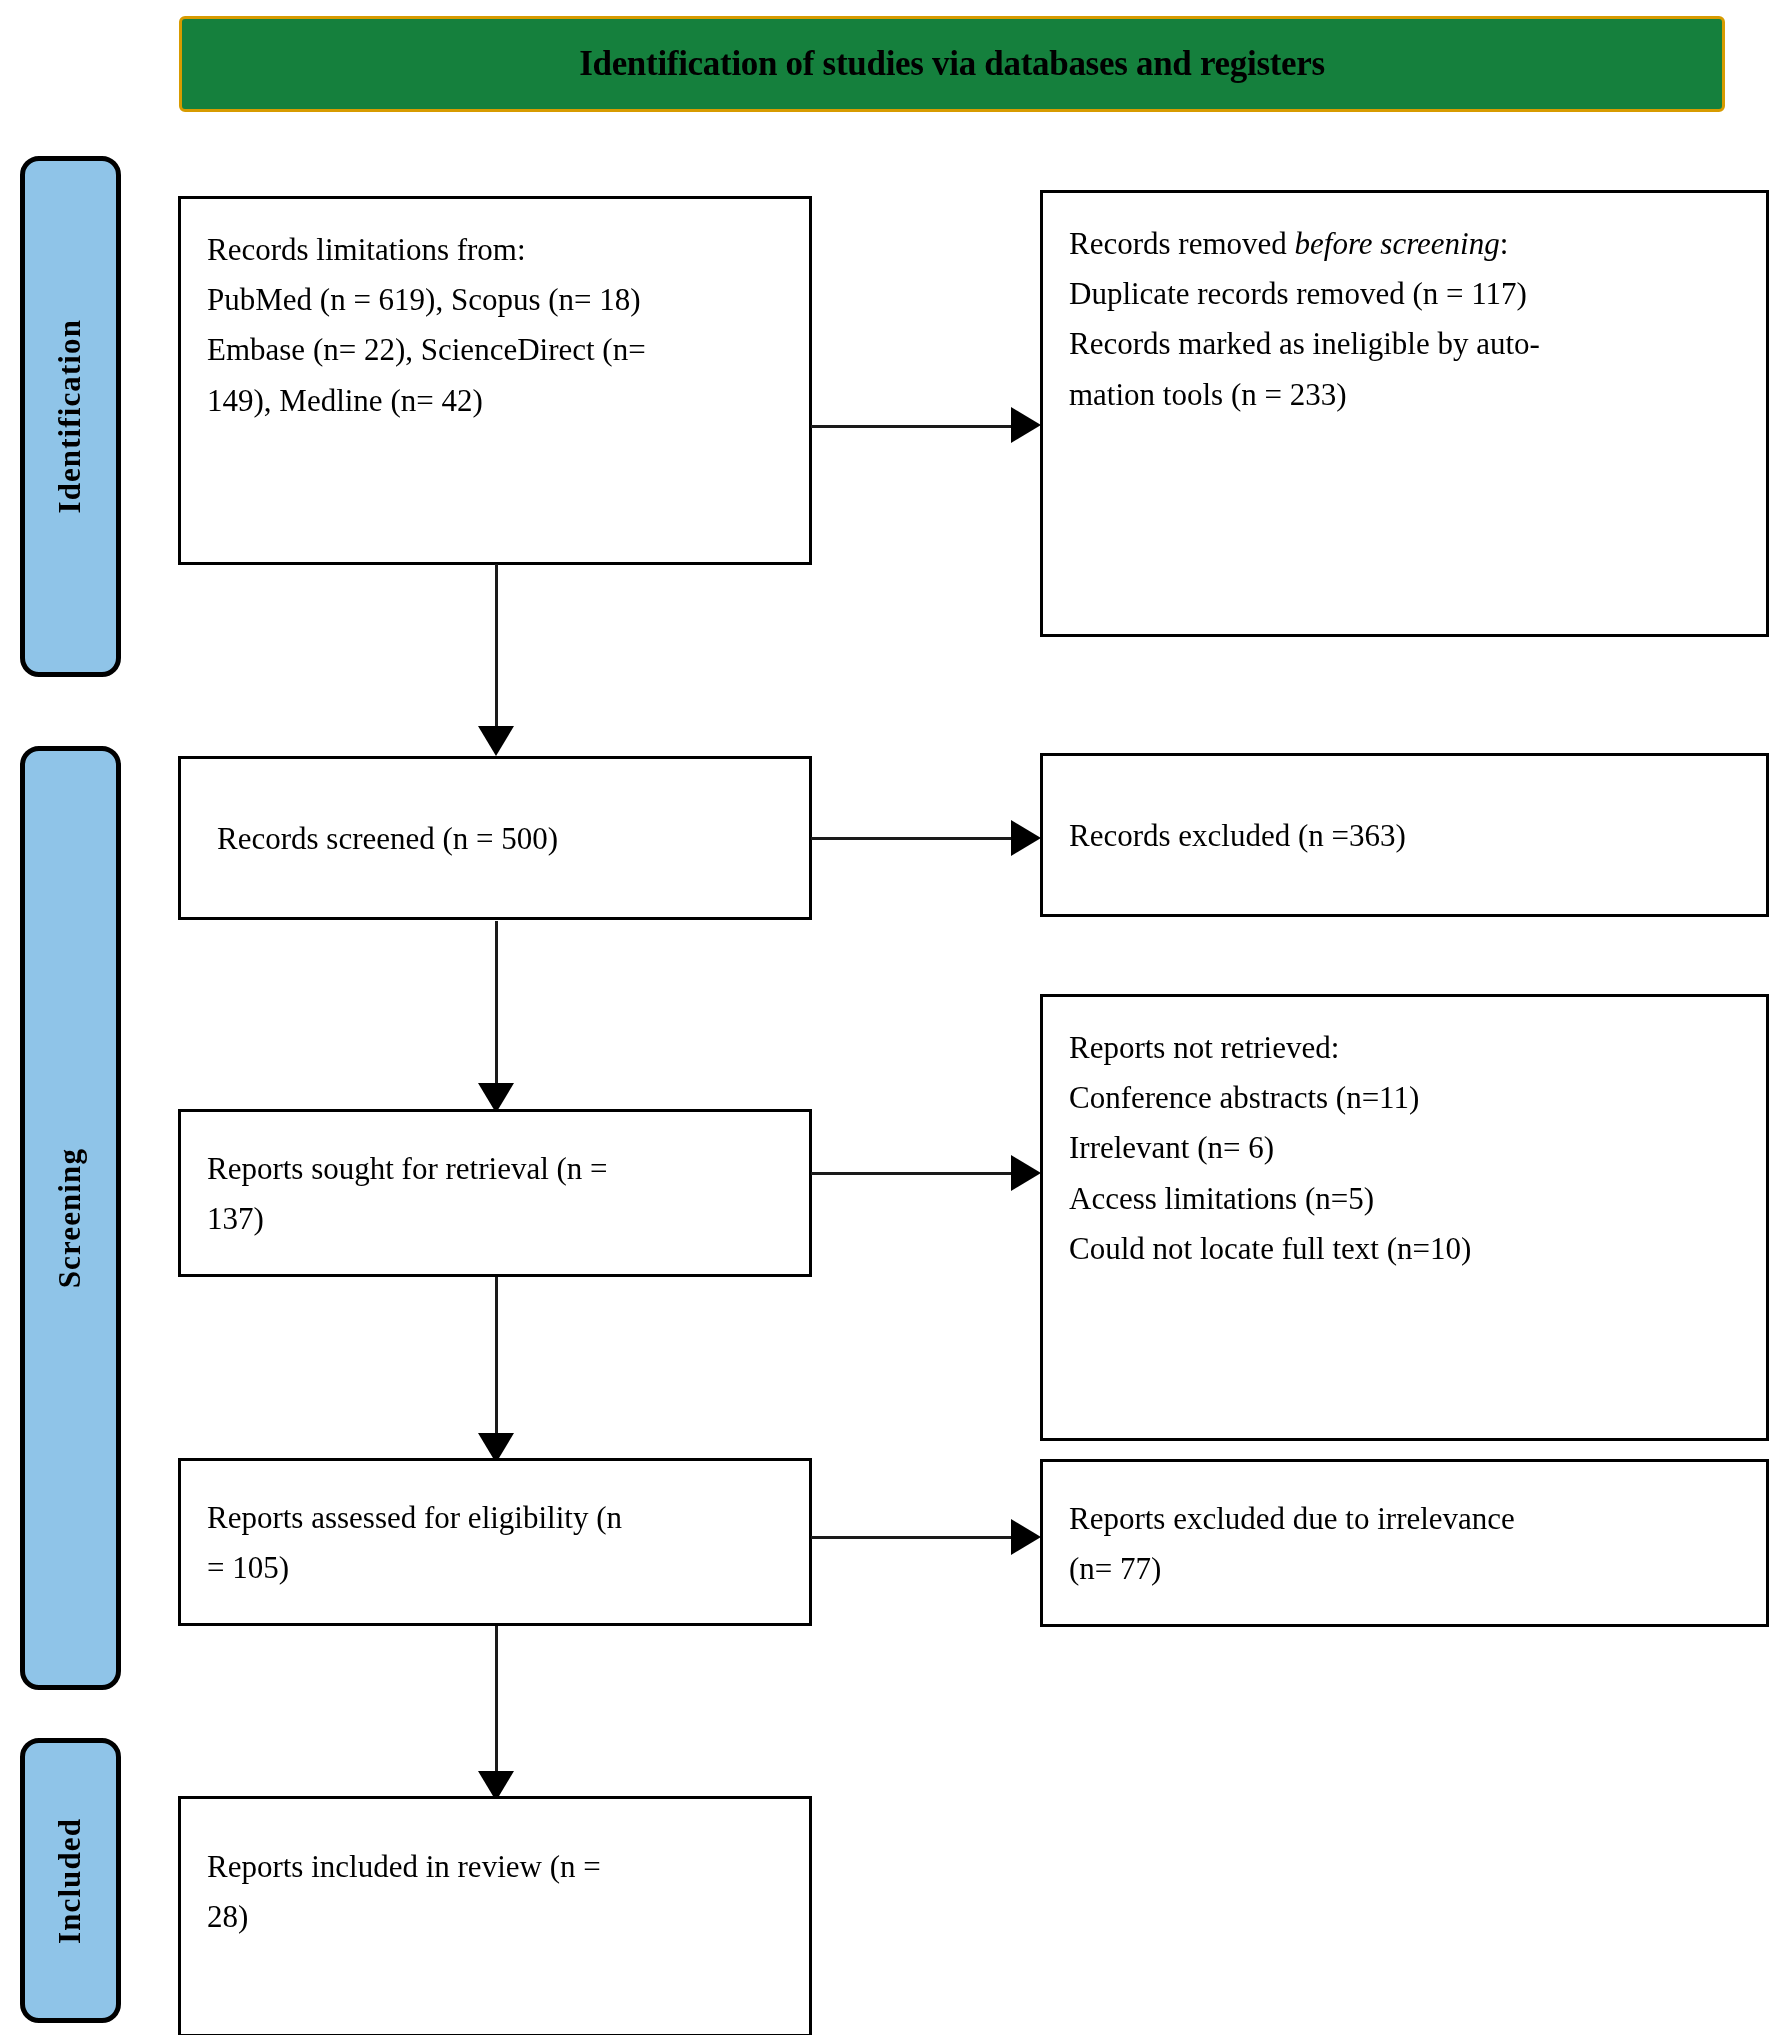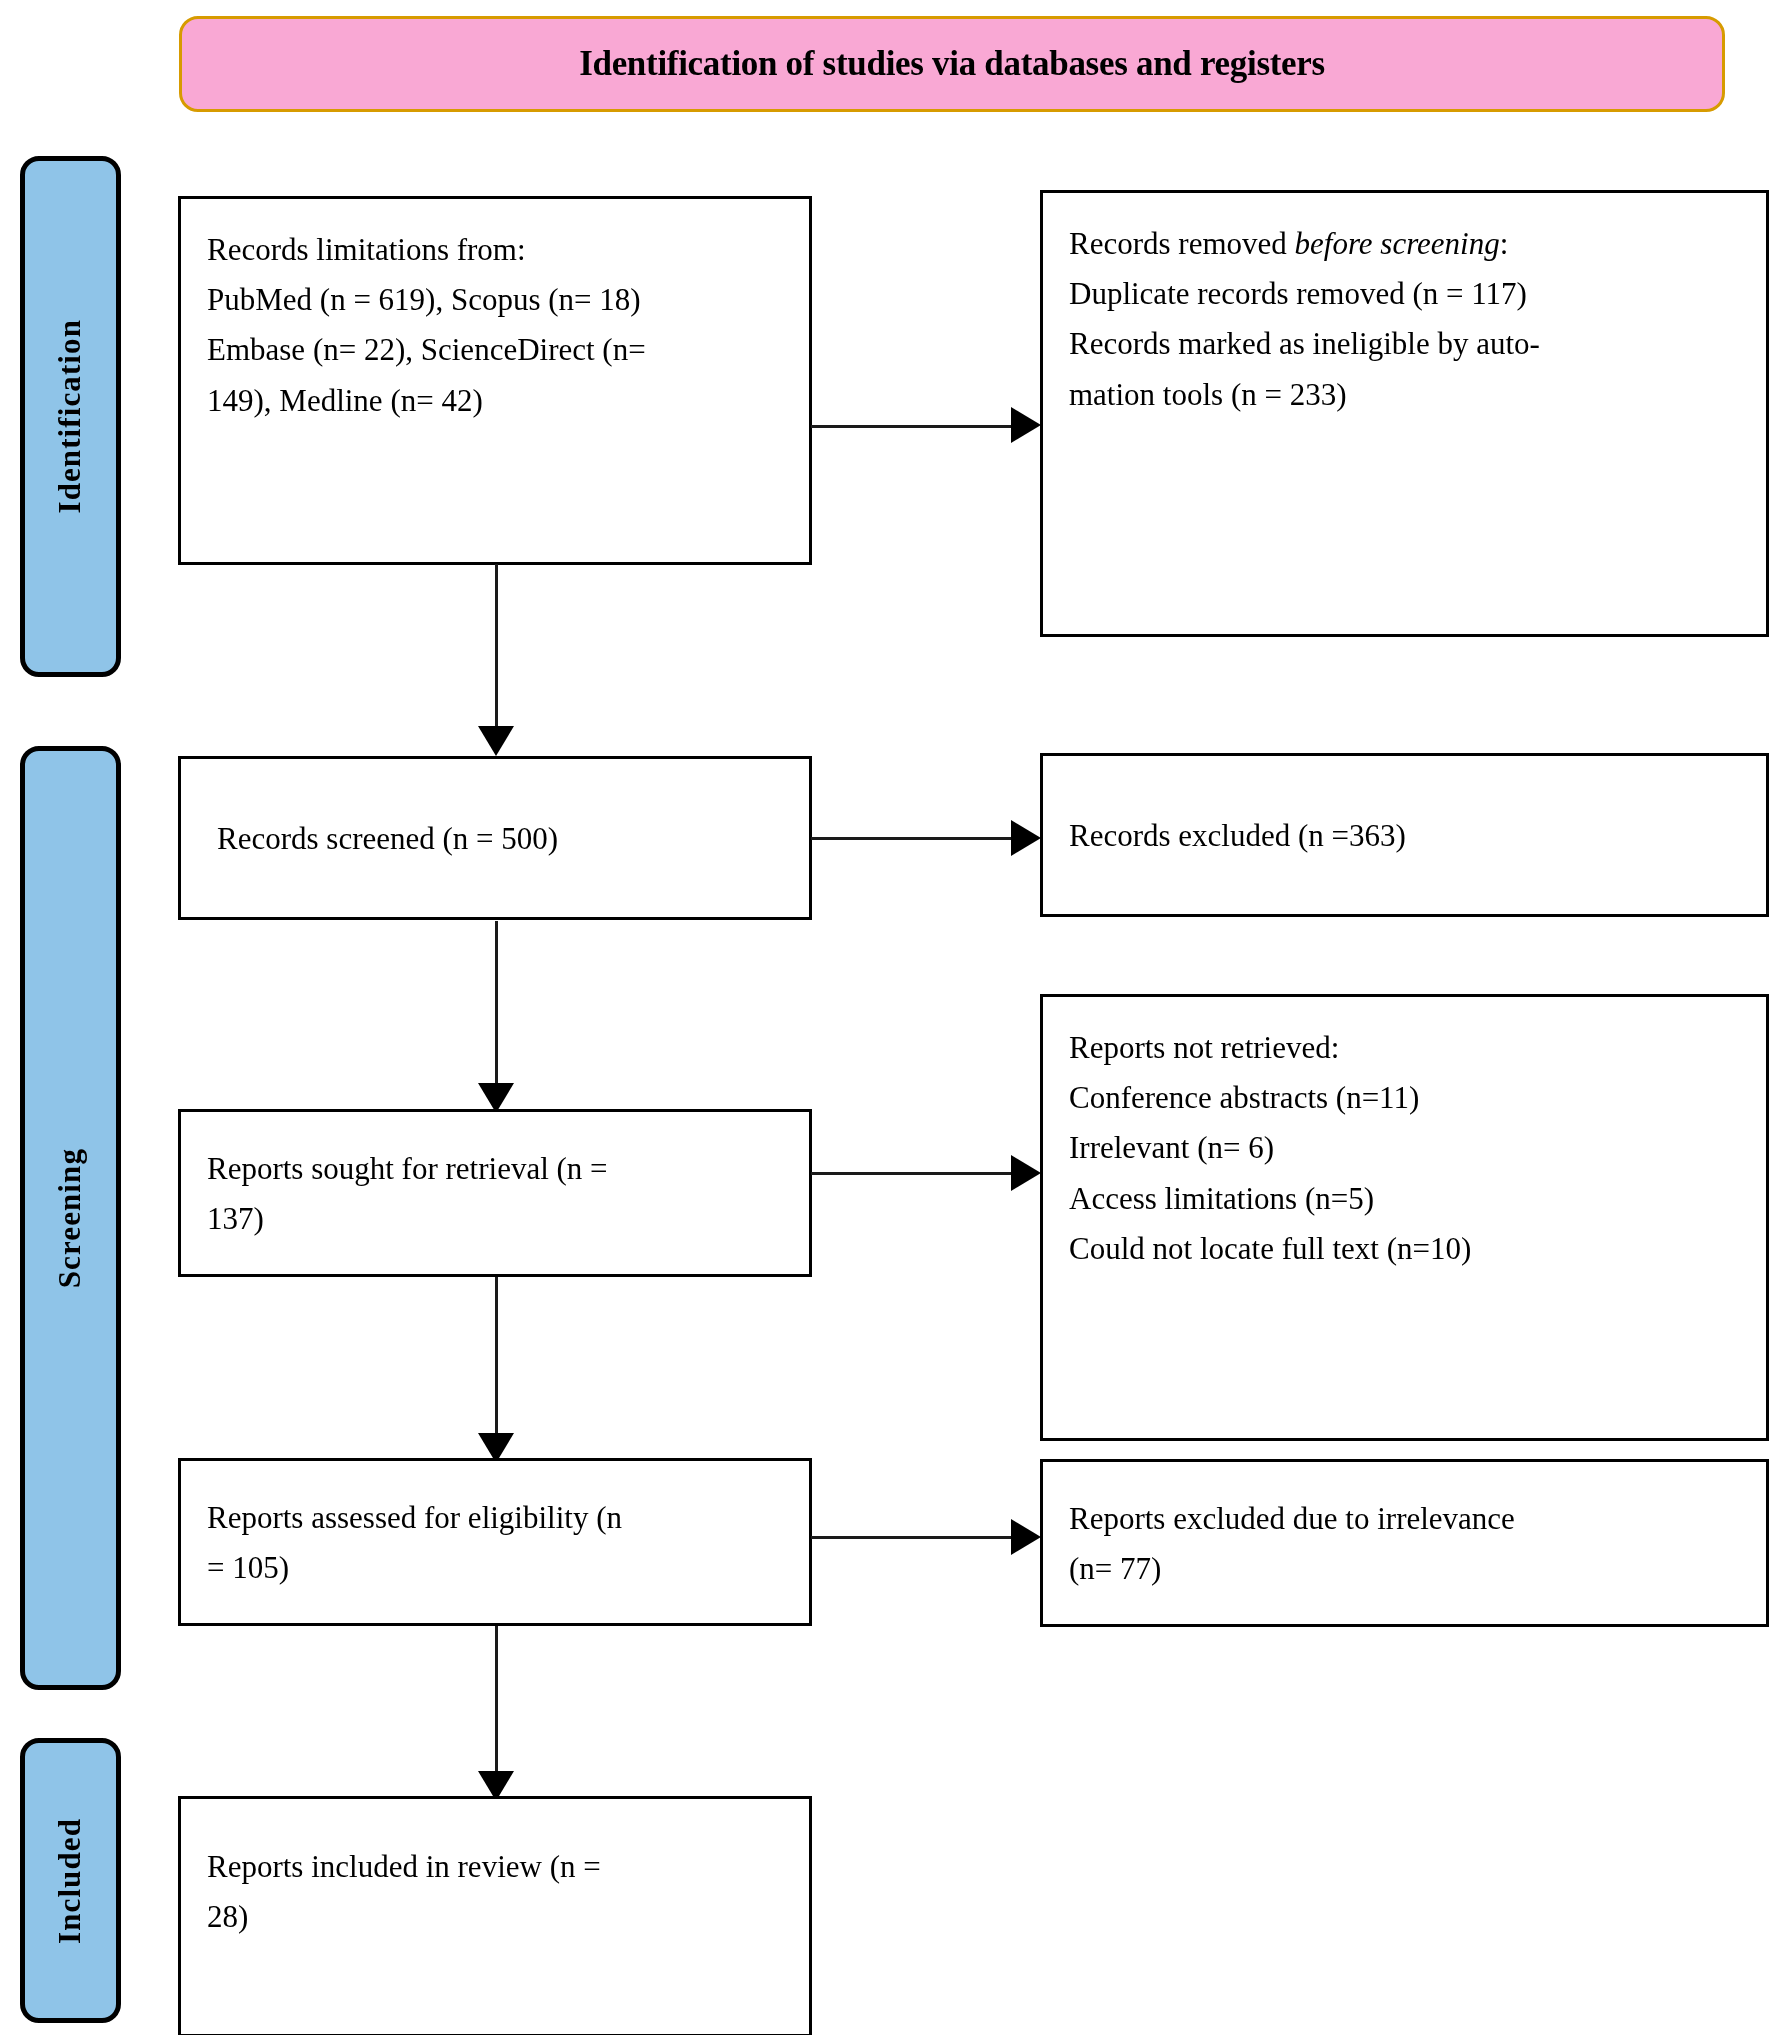--- a/index.html
+++ b/index.html
@@ -13,23 +13,23 @@
     height:2035px;
     background:#ffffff;
     overflow:hidden;
   }
 
   
   .banner{
     position:absolute;
     left:179px; top:15.6px;
     width:1546px; height:96px;
-    background:#f9a8d4;
+    background:#15803d;
     border:3.4px solid #d79b00;
-    border-radius:19px;
+    border-radius:6px;
     box-sizing:border-box;
     display:flex; align-items:center; justify-content:center;
   }
   .banner-text{
     font-weight:bold;
     font-size:35px;
     letter-spacing:-0.3px;
     color:#000000;
     text-align:center;
     white-space:nowrap;

